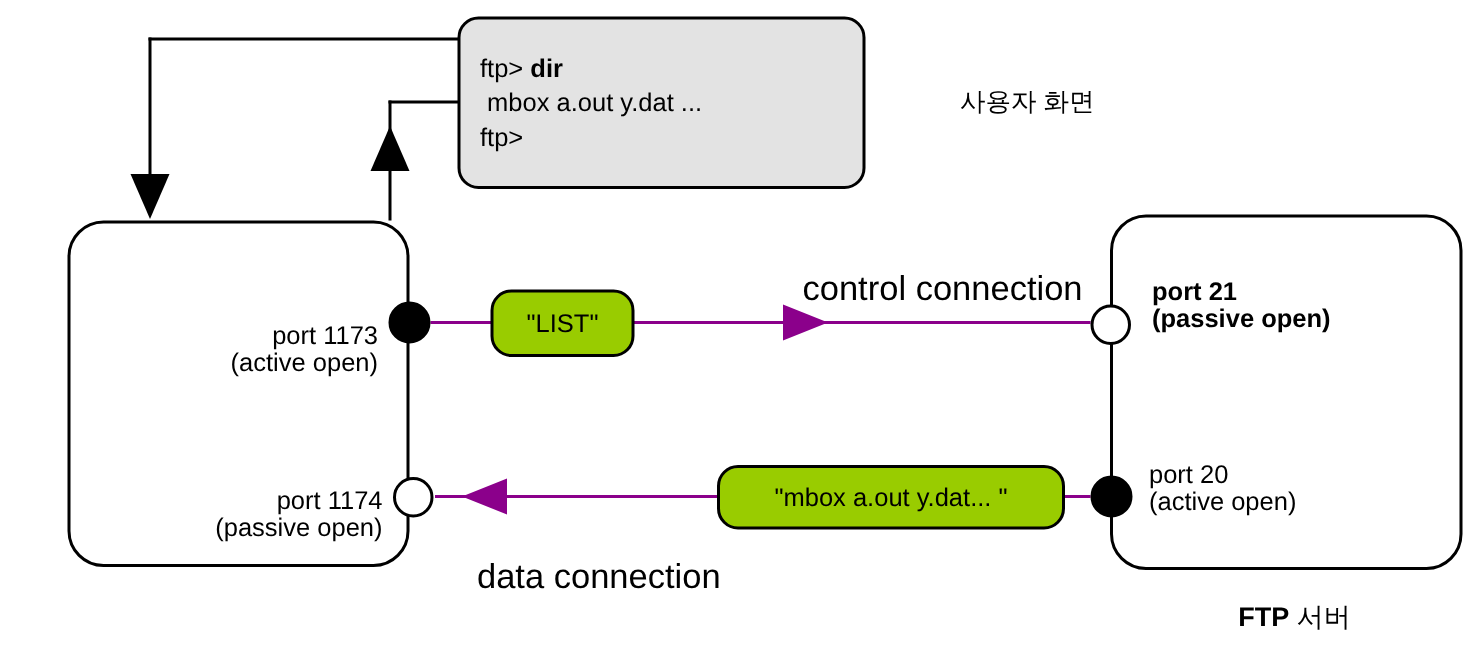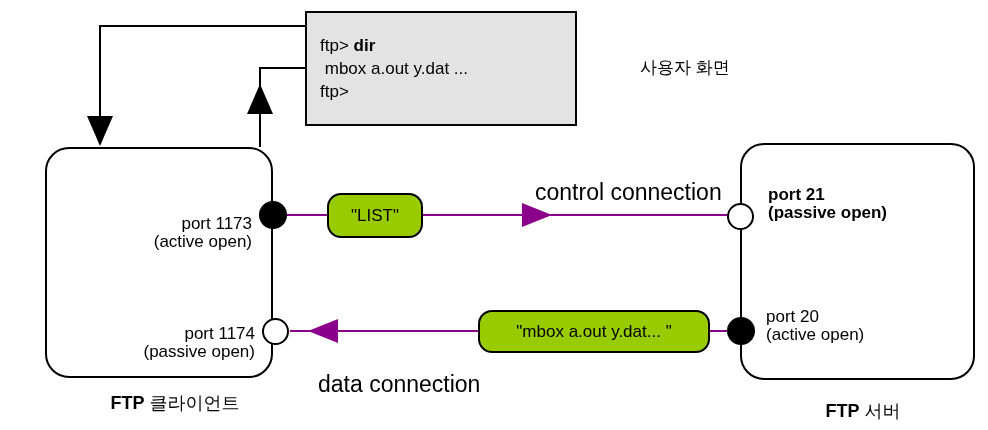--- a/index.html
+++ b/index.html
@@ -13,21 +13,21 @@
     position:relative;width:988px;height:430px;background:#fff;overflow:hidden;
     font-family:"Liberation Sans","DejaVu Sans",sans-serif;color:#000;
   }
   
   .node-box{
     position:absolute;border:2px solid var(--ink);background:#fff;
     border-radius:24px;box-sizing:border-box;z-index:2;
   }
   .terminal-box{
     position:absolute;left:305px;top:11px;width:272px;height:115px;
-    border:2px solid var(--ink);border-radius:0;background:var(--term-gray);
+    border:2px solid var(--ink);border-radius:14px;background:var(--term-gray);
     box-sizing:border-box;z-index:4;
     font-size:17px;line-height:23px;padding:21px 0 0 13px;white-space:pre;
   }
   .client-box{left:45px;top:147px;width:228px;height:231px;}
   .server-box{left:740px;top:143px;width:235px;height:237px;}
   
   .msg-pill{
     position:absolute;background:var(--green);border:2px solid var(--ink);
     border-radius:14px;box-sizing:border-box;z-index:3;
     display:flex;align-items:center;justify-content:center;
@@ -104,16 +104,15 @@
   </div>
   <div class="port-label" style="left:768px;top:186px;font-weight:bold;">
     <div>port 21</div>
     <div>(passive open)</div>
   </div>
   <div class="port-label" style="left:766px;top:308px;">
     <div>port 20</div>
     <div>(active open)</div>
   </div>
 
-  <div class="caption" style="left:75px;top:391px;width:200px;"><b>FTP</b><span> 클라이언트</span></div>
   <div class="caption" style="left:765px;top:399px;width:196px;"><b>FTP</b><span> 서버</span></div>
 
 </div>
 
 </body></html>

